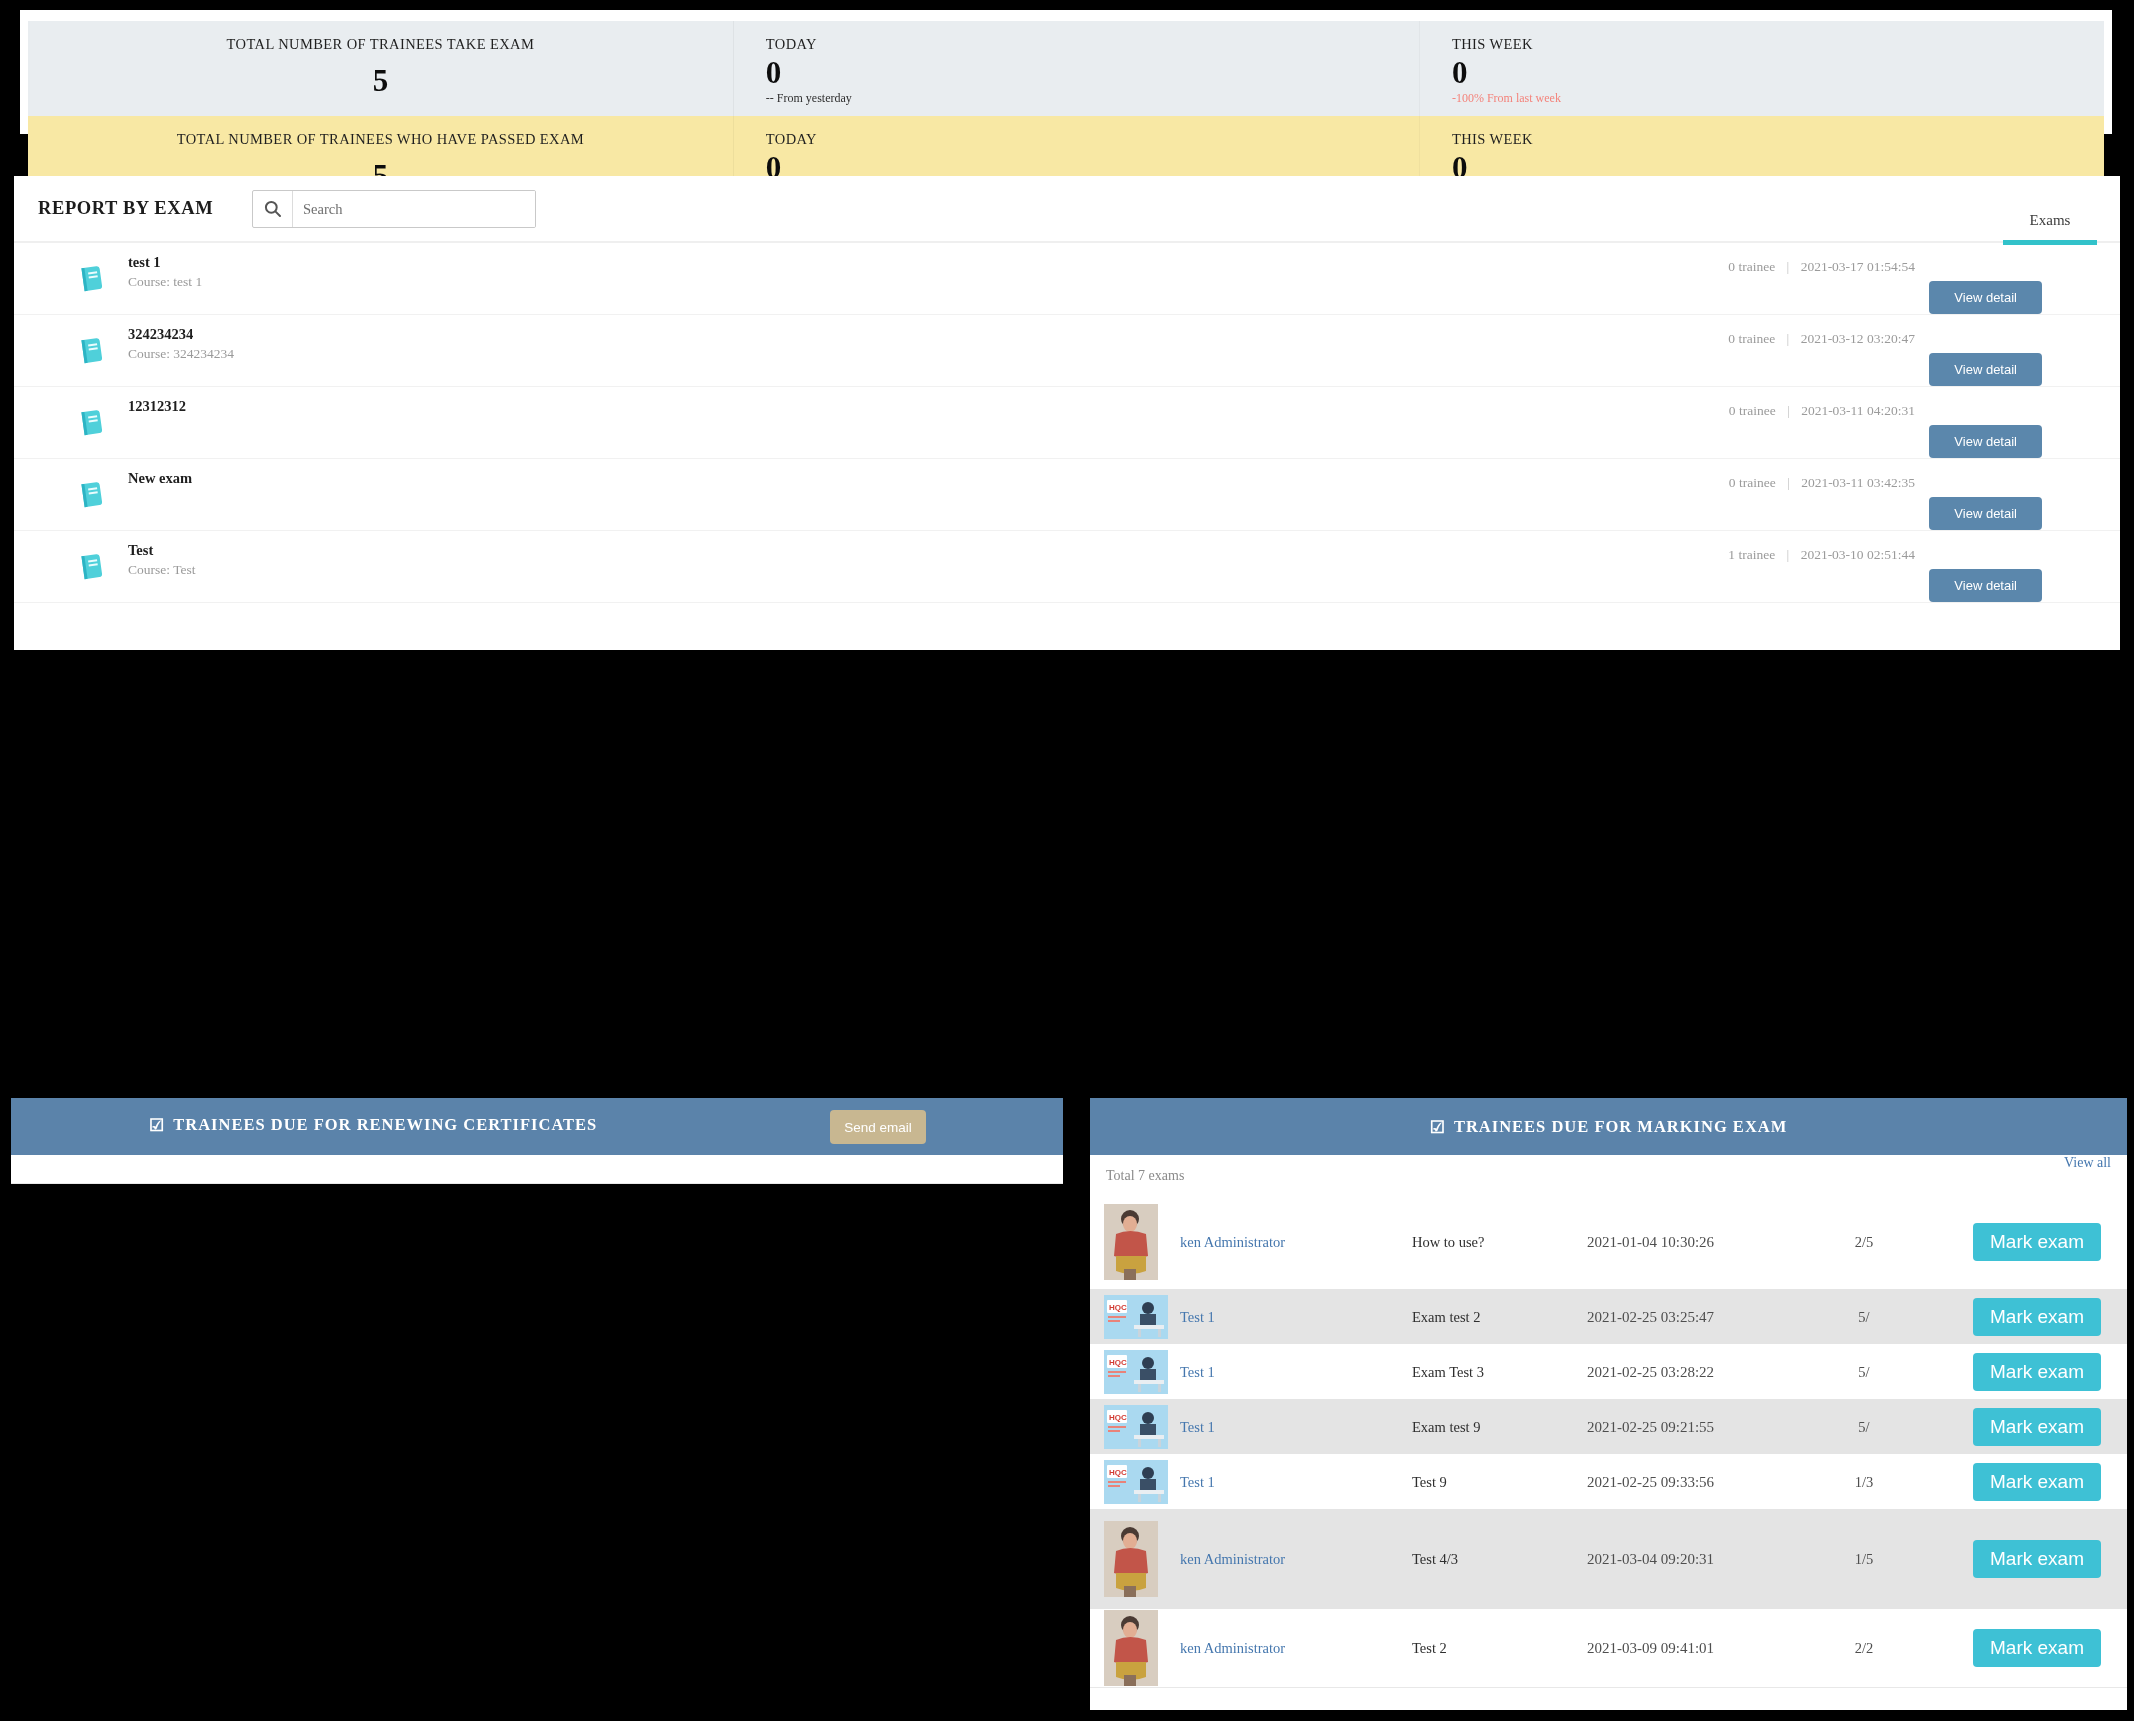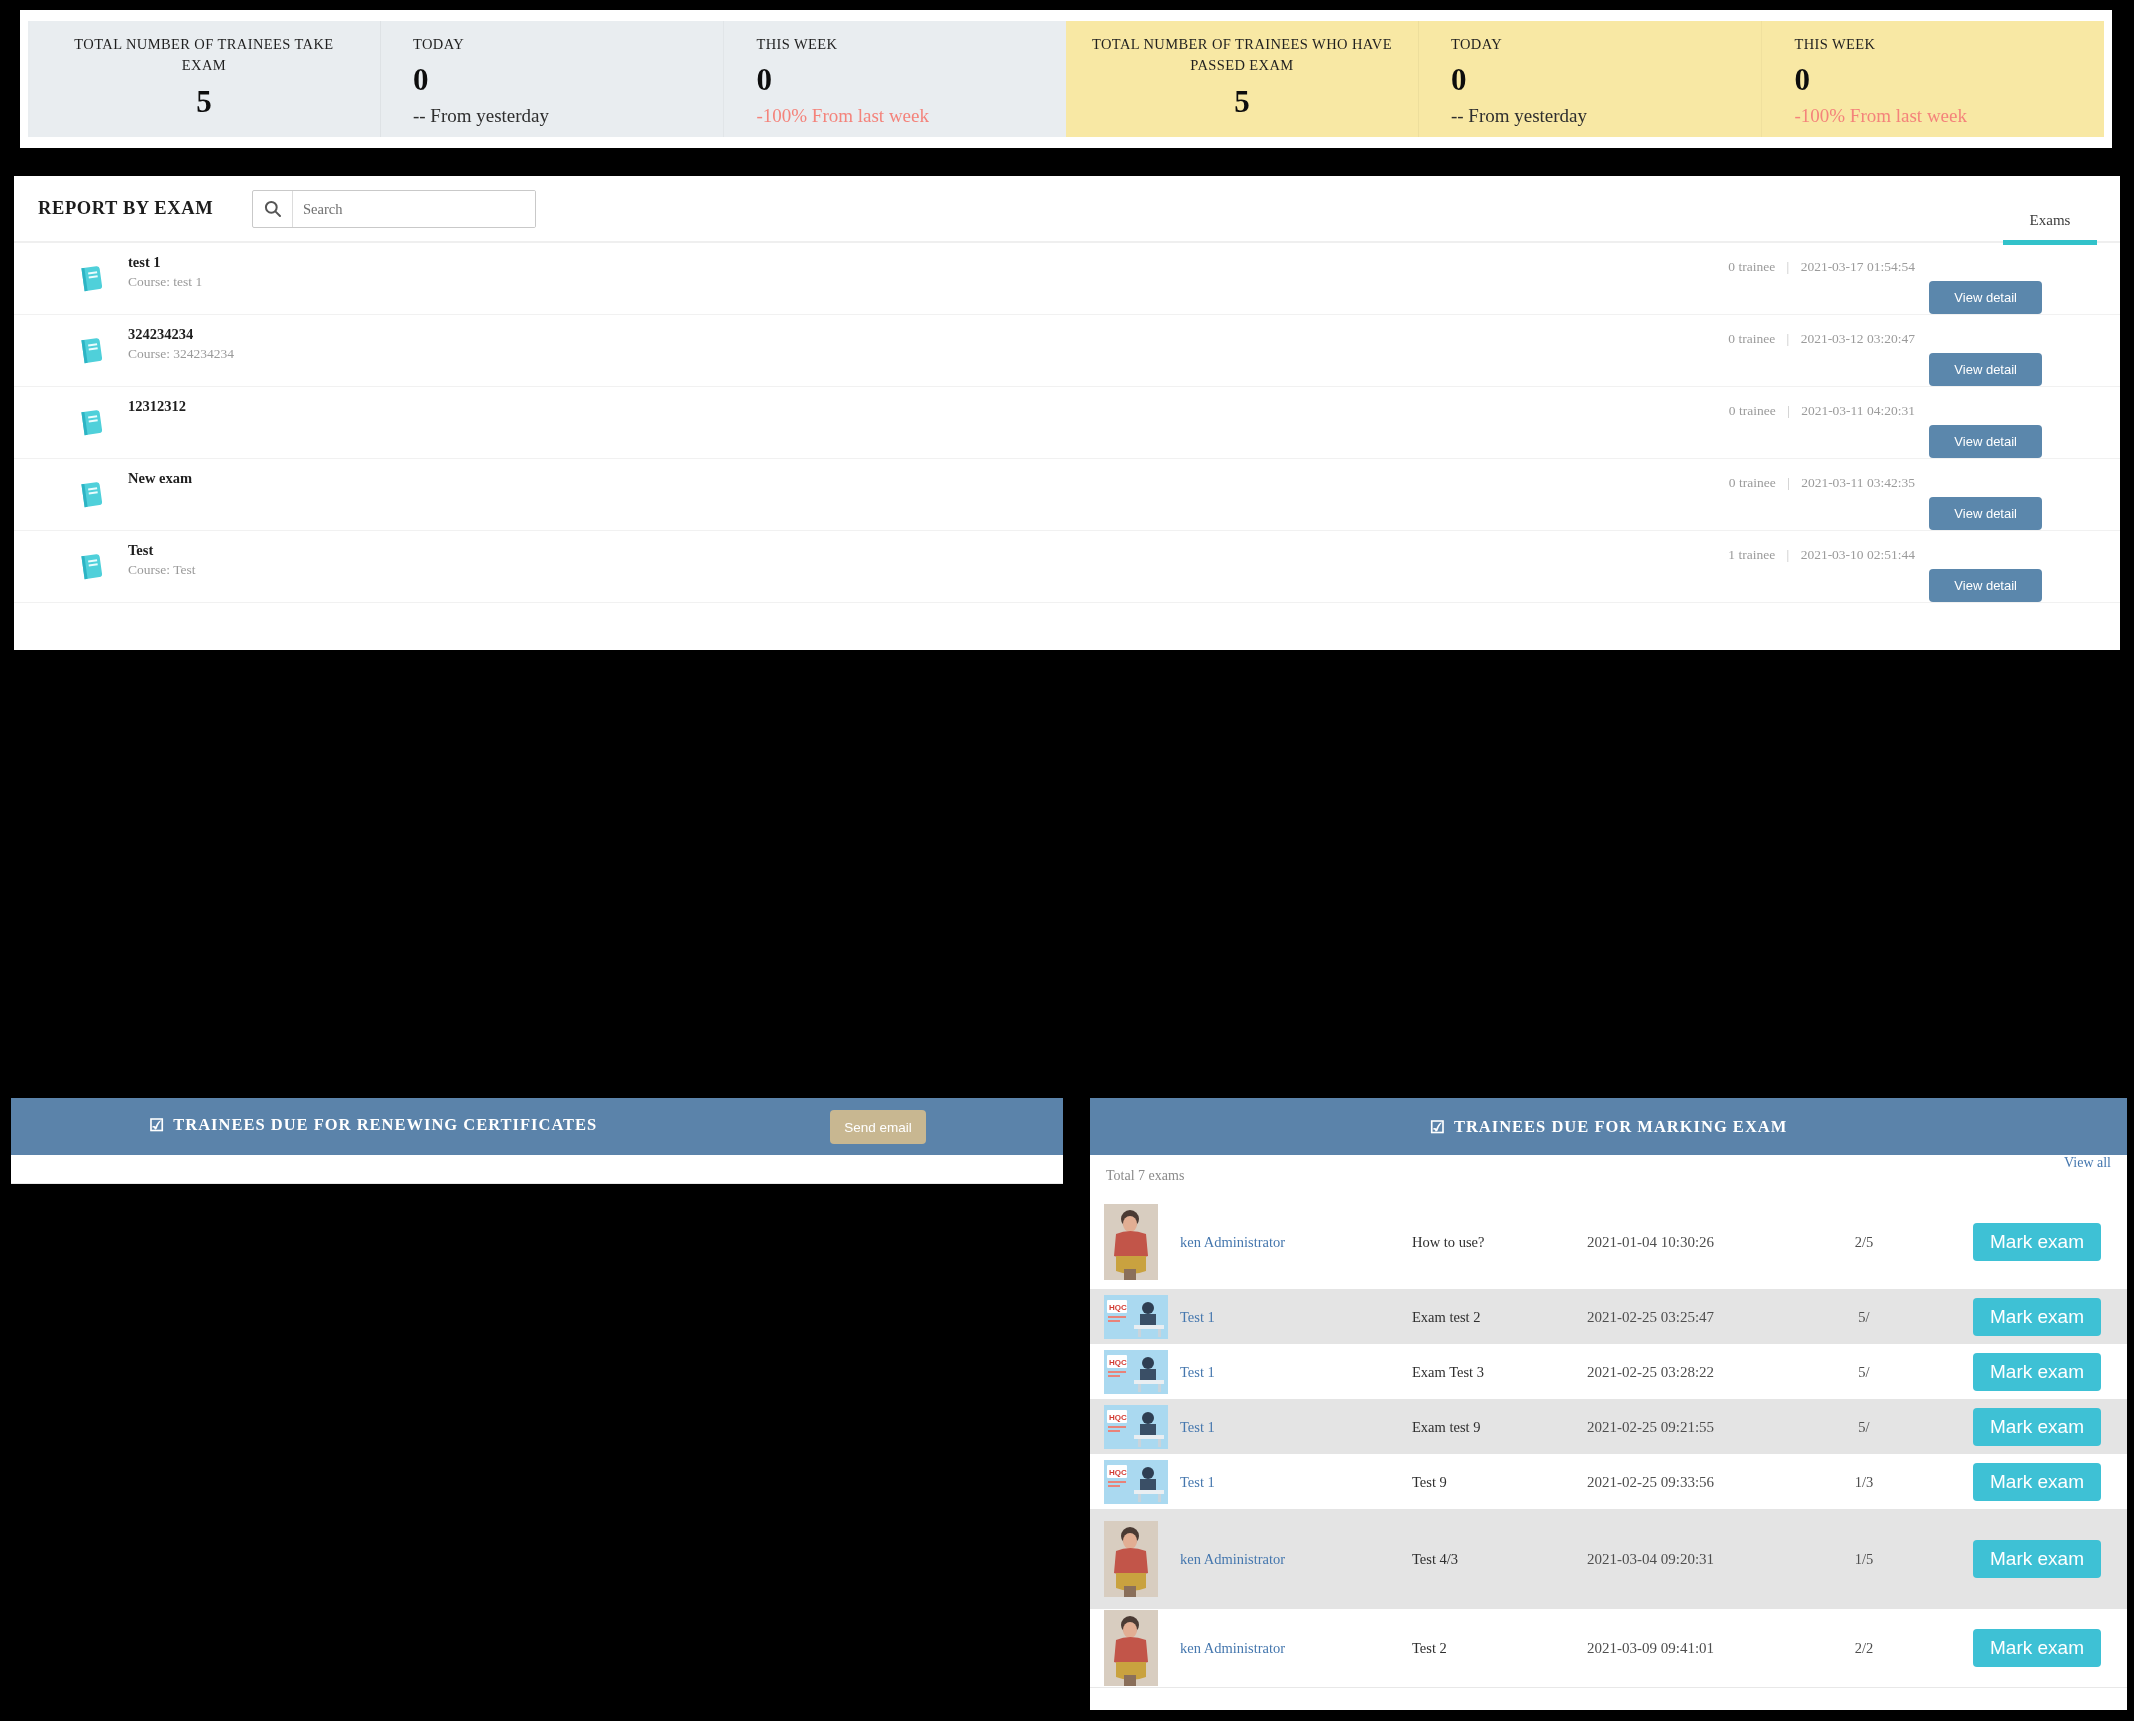--- a/index.html
+++ b/index.html
@@ -1,31 +1,31 @@
 <!DOCTYPE html>
 <html><head>
 <meta charset="utf-8">
 <style>
   * { margin:0; padding:0; box-sizing:border-box; }
   html,body { width:2134px; height:1721px; }
   body { background:#000; position:relative; font-family:"Liberation Serif", serif; color:#222; }
 
   
-  .top-stats { position:absolute; left:20px; top:10px; width:2092px; height:138px; background:#fff; padding:11px 8px; display:flex; }
+  .top-stats { position:absolute; left:20px; top:10px; width:2092px; height:124px; background:#fff; padding:11px 8px; display:flex;flex-direction:column; }
   .stat-card { flex:1; display:flex; }
   .stat-card.gray { background:#e9edf0; }
   .stat-card.yellow { background:#f8e8a4; }
   .stat-col { display:flex; flex-direction:column; padding:13px 0 10px; }
   .stat-col.main { width:34%; align-items:center; text-align:center; padding-left:24px; padding-right:24px; border-right:1px solid rgba(0,0,0,0.045); }
   .stat-col.sub { width:33%; padding-left:32px; justify-content:space-between; }
   .stat-col.sub + .stat-col.sub { border-left:1px solid rgba(0,0,0,0.03); }
   .stat-label { font-size:14.5px; color:#1f1f1f; letter-spacing:0.4px; line-height:1.45; }
   .stat-value { font-size:31px; font-weight:bold; color:#0d0d0d; }
   .stat-col.main .stat-value { margin:auto 0; }
-  .stat-change { font-size:19px; color:#2e2e2e; }
+  .stat-change { font-size:12px; color:#2e2e2e; }
   .stat-change.neg { color:#f4837b; }
 
   
   .report-panel { position:absolute; left:14px; top:176px; width:2106px; height:474px; background:#fff; }
   .report-header { position:relative; height:67px; border-bottom:2px solid #efefef; }
   .report-title { position:absolute; left:24px; top:22px; font-size:18.5px; font-weight:bold; letter-spacing:0.6px; color:#1c1c1c; }
   .search-box { position:absolute; left:238px; top:14px; width:284px; height:38px; border:1px solid #c9c9c9; border-radius:2px; display:flex; background:#fff; overflow:hidden; }
   .search-icon-cell { width:40px; border-right:1px solid #dcdcdc; display:flex; align-items:center; justify-content:center; }
   .search-input { flex:1; border:none; outline:none; padding:0 10px; font-family:"Liberation Serif", serif; font-size:14.5px; color:#7f1d1d; }
   .search-input::placeholder { color:#6f6f6f; }

